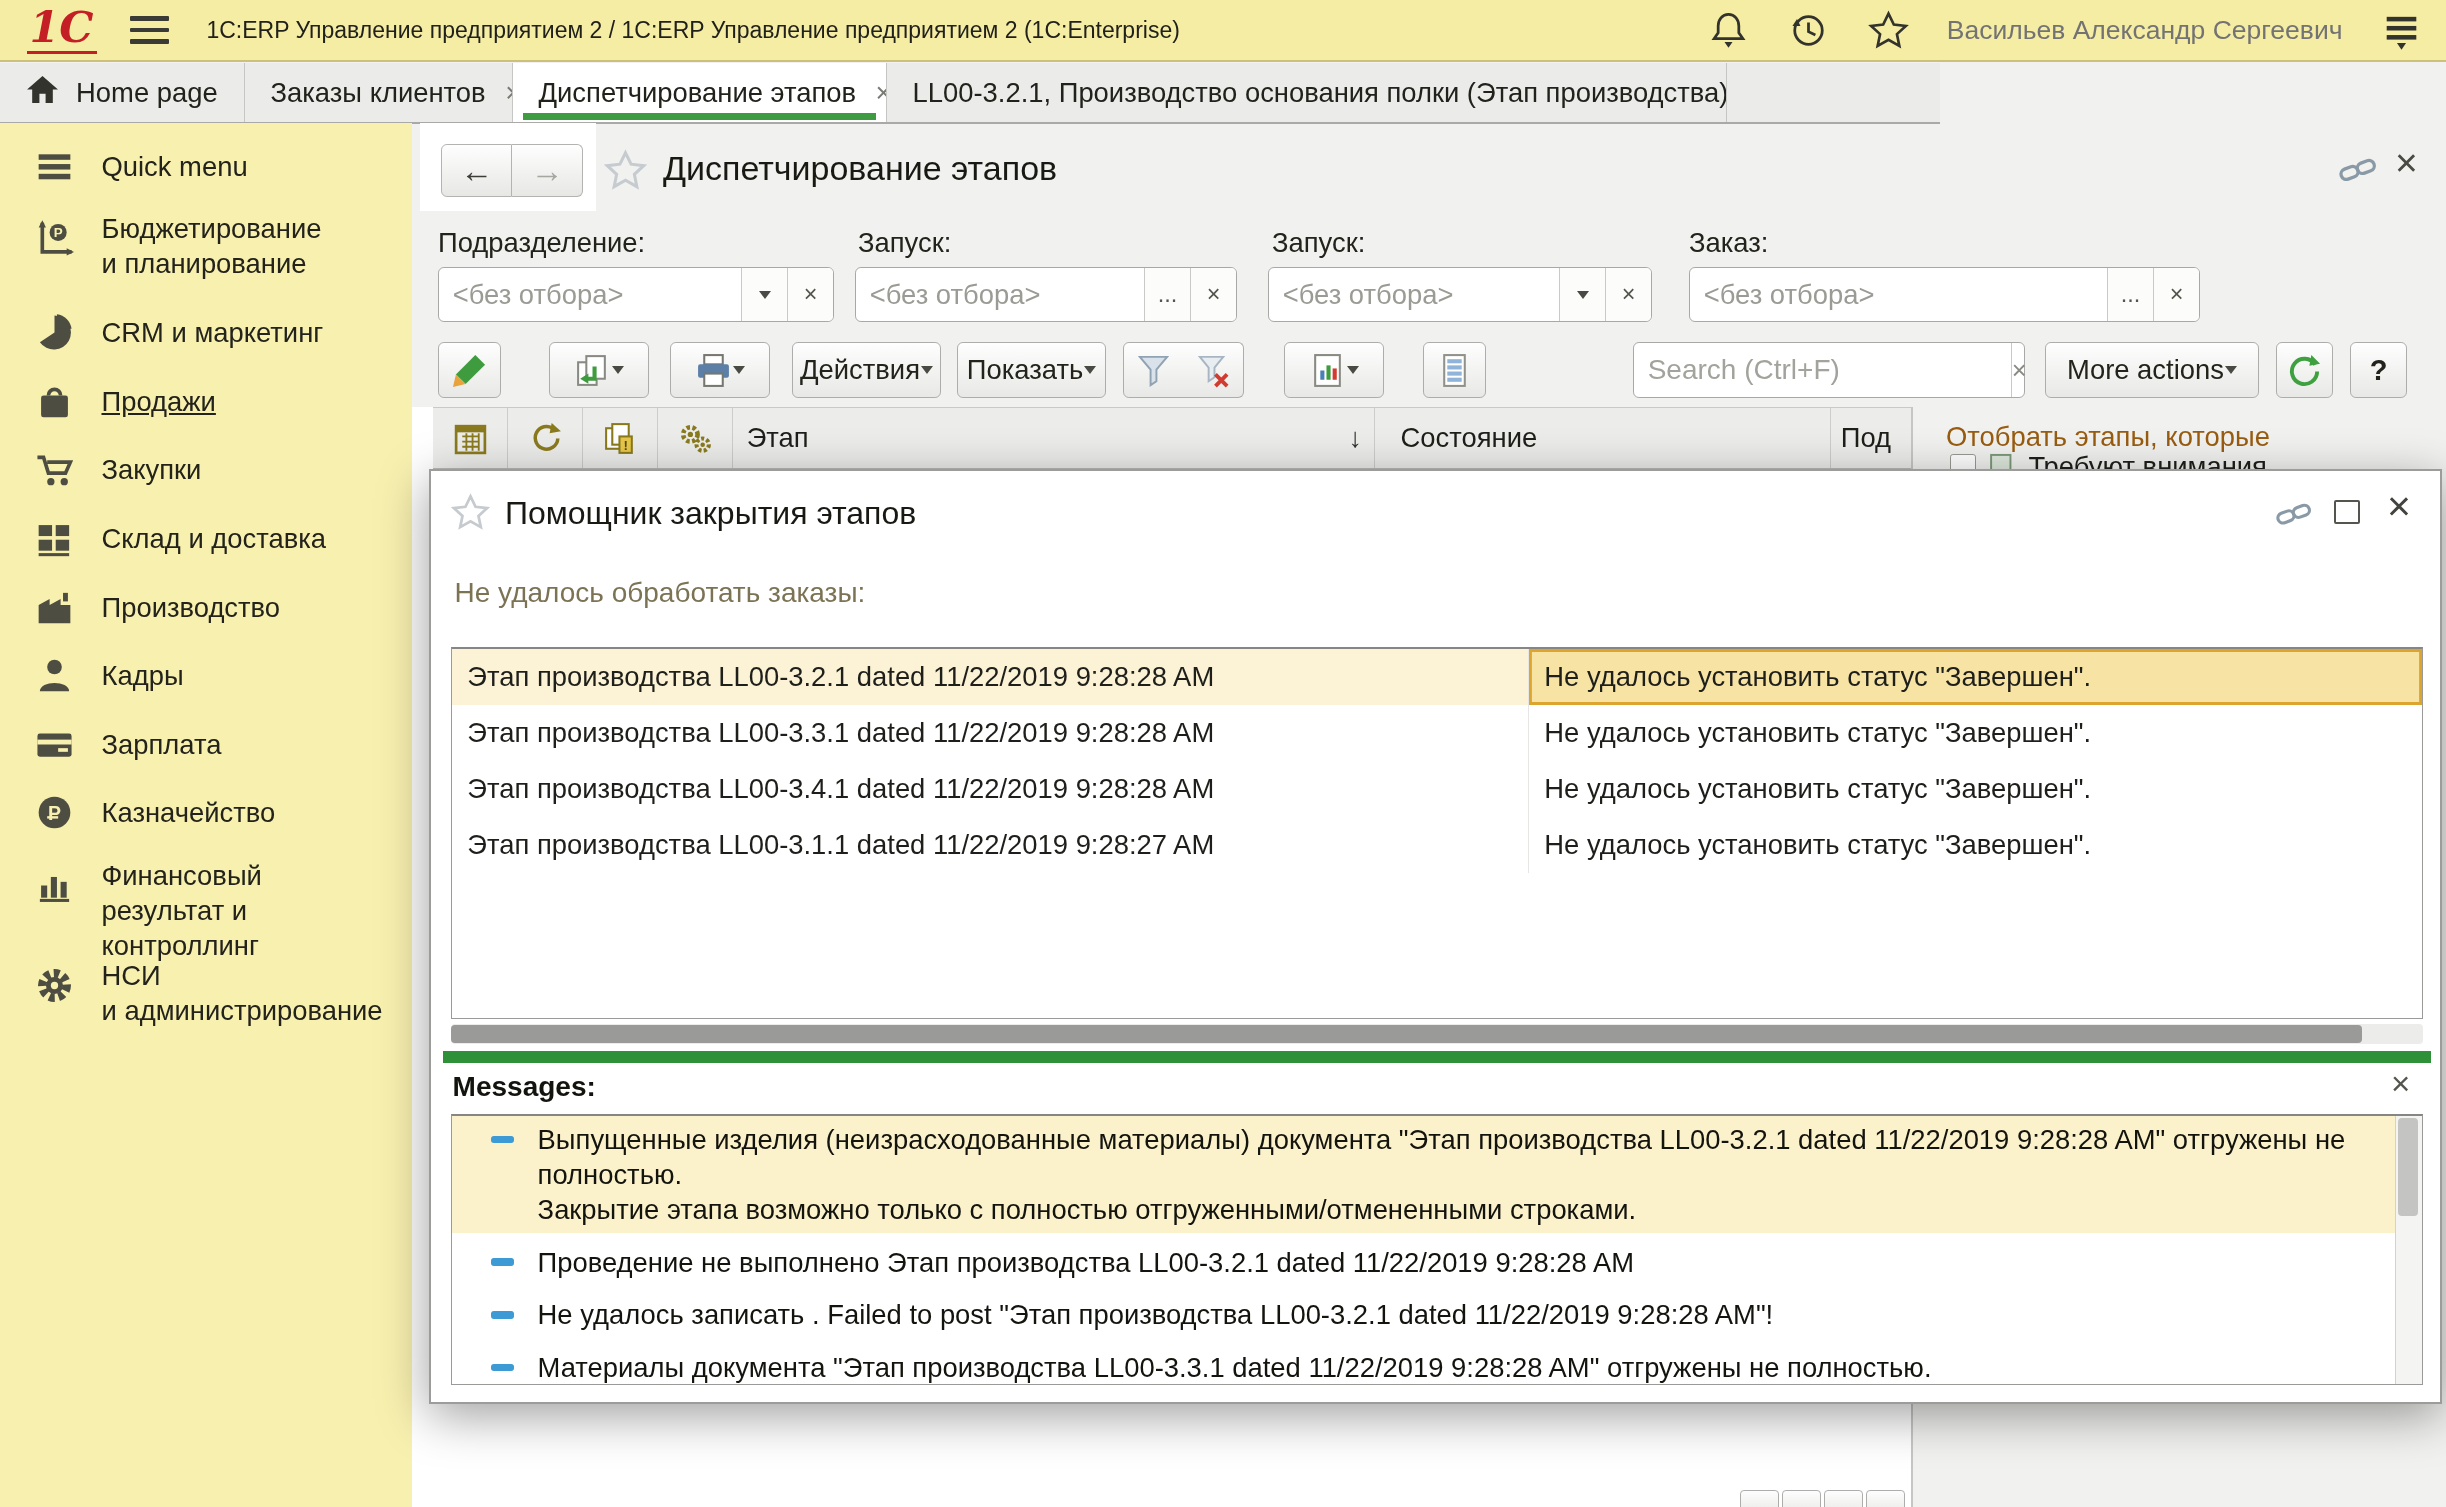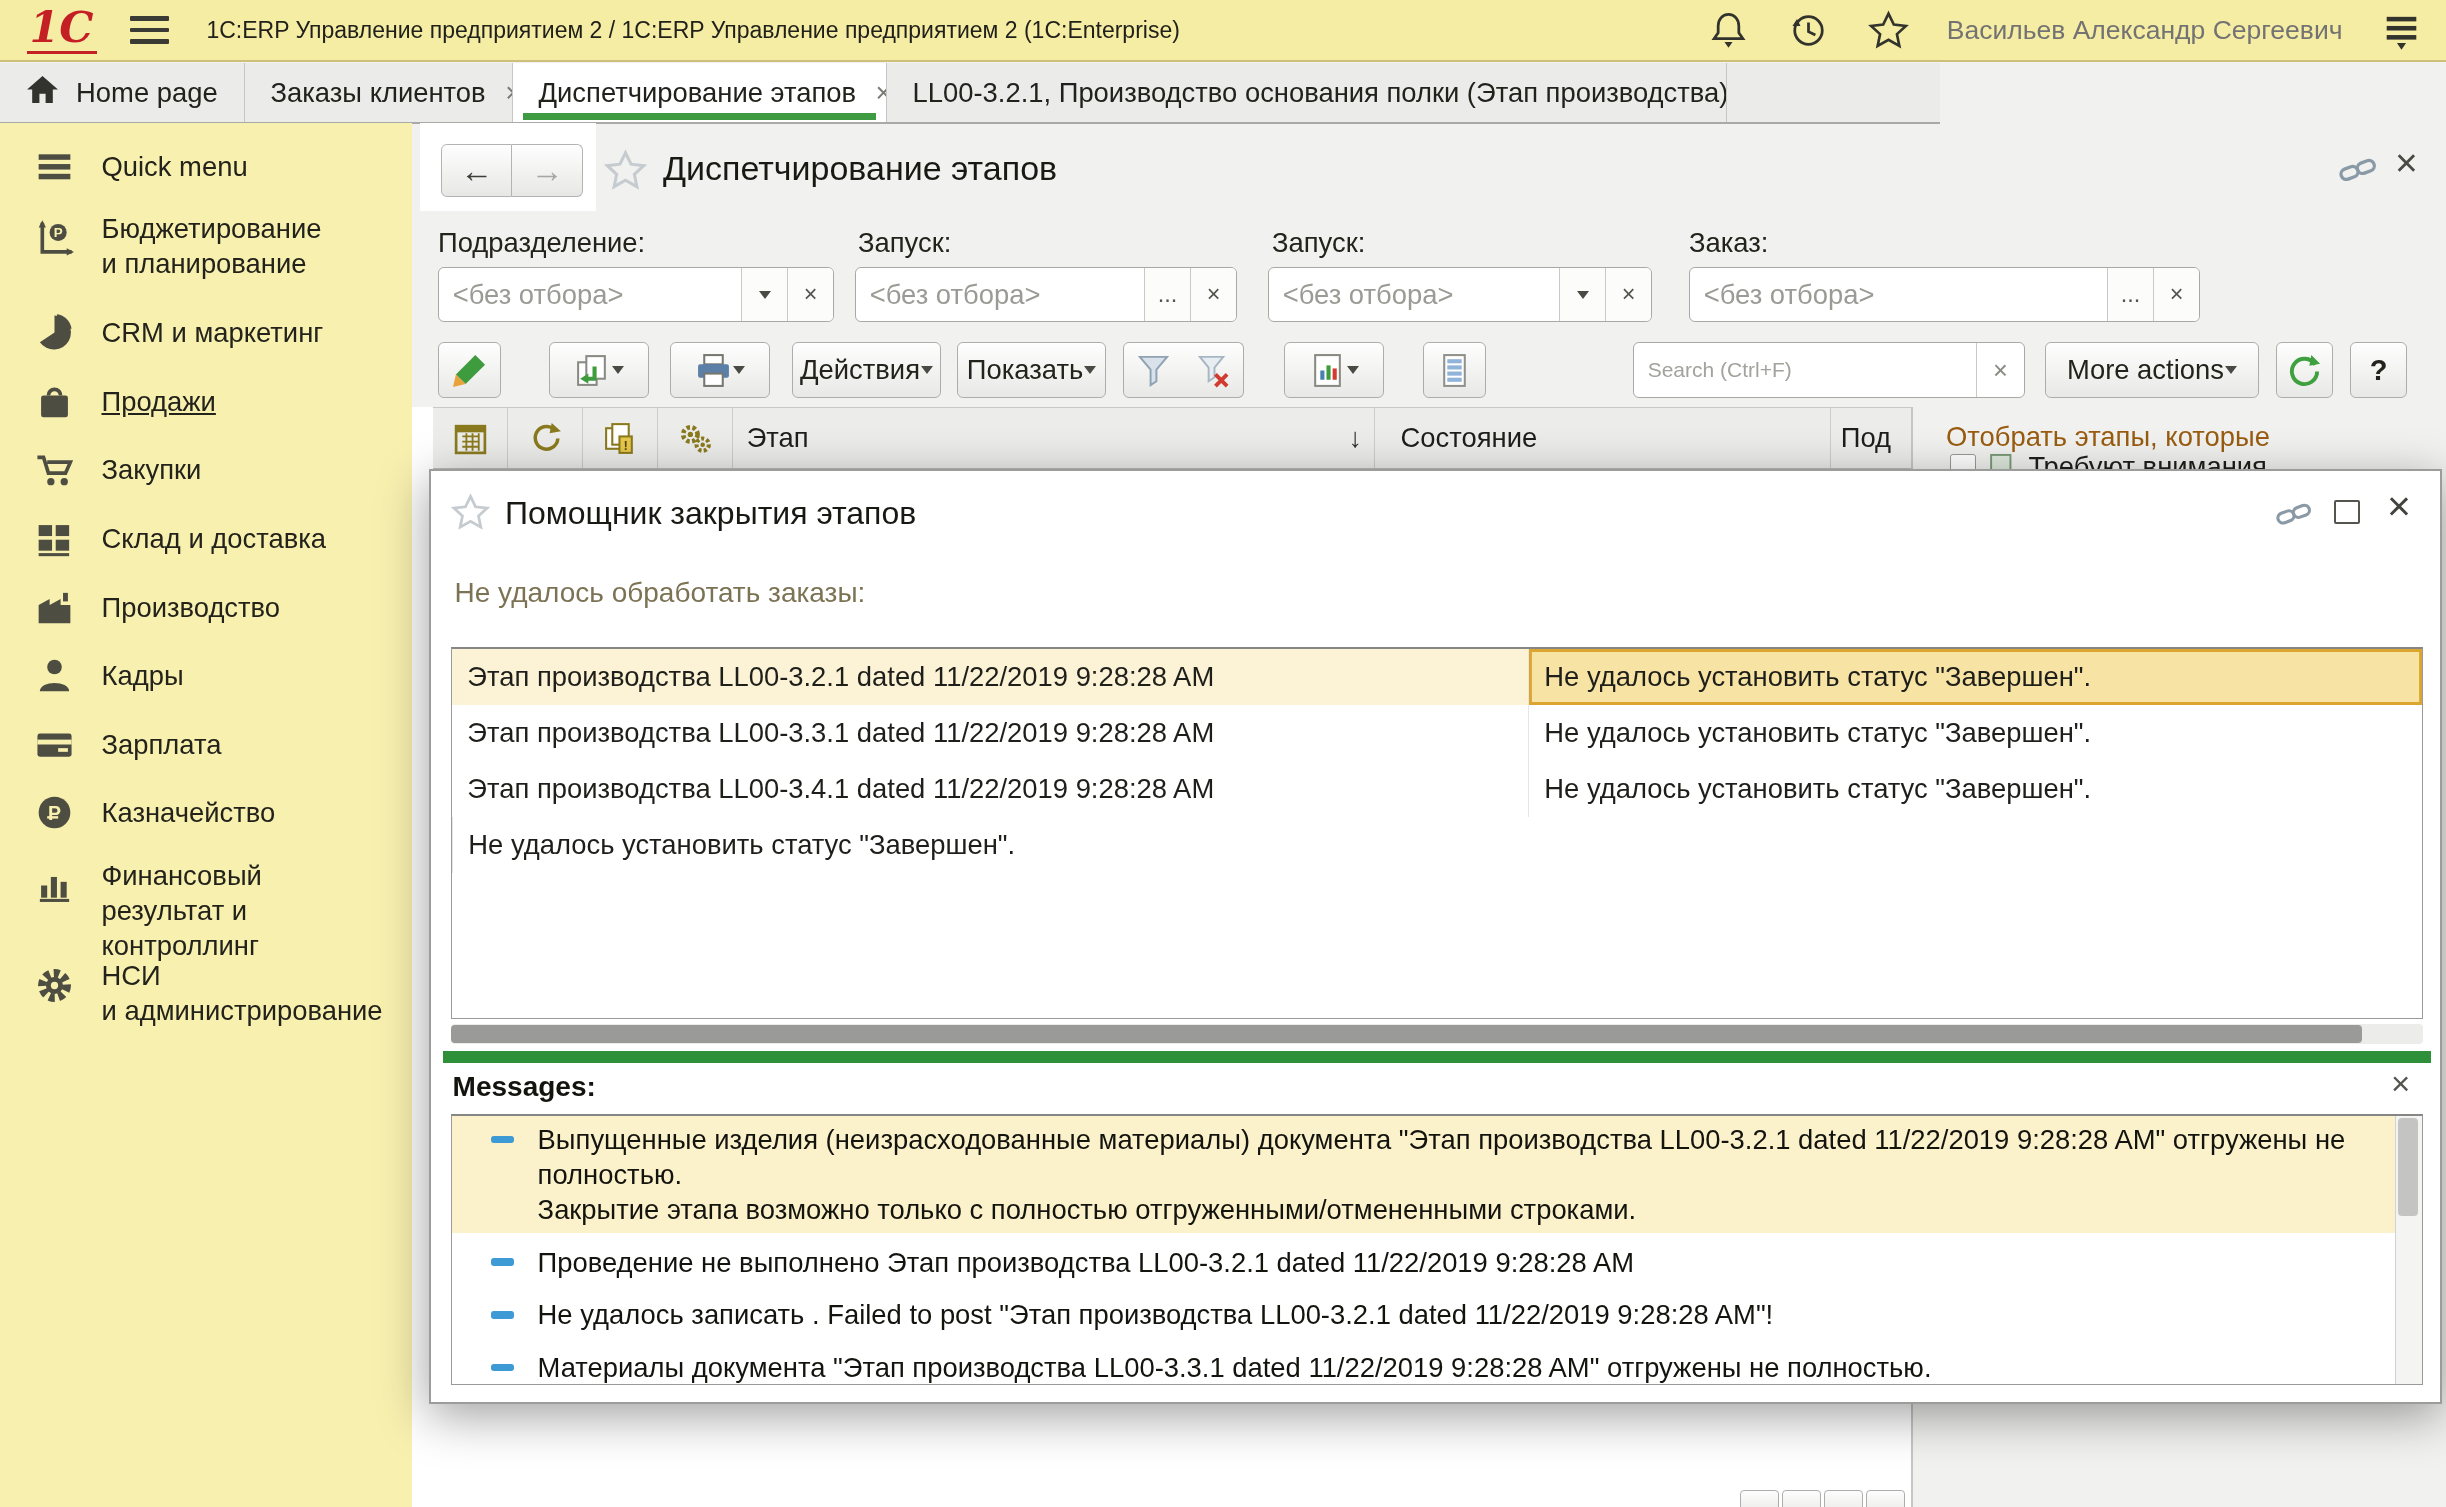--- a/index.html
+++ b/index.html
@@ -51,21 +51,21 @@
   
   .flabel{position:absolute;top:227px;font-size:27.4px;color:#23231C}
   .finput{position:absolute;top:267px;height:55px;background:#FFF;border:1px solid #A8A8A6;border-radius:5.9px;box-sizing:border-box;display:flex;align-items:stretch;overflow:hidden}
   .fvalue{flex:1;display:flex;align-items:center;padding-left:13.7px;color:#9B9B95;white-space:nowrap;overflow:hidden}
   .fbtn{width:45px;display:flex;align-items:center;justify-content:center;border-left:1px solid #C9C9C7;color:#55554F;font-size:23.5px;background:#FCFCFA}
   .caret{width:0;height:0;border-left:6.9px solid transparent;border-right:6.9px solid transparent;border-top:8.8px solid #4A4A44}
 
   
   .tbtn{position:absolute;top:342px;height:56px;background:linear-gradient(#FEFEFE,#E8E8E6);border:1px solid #ADADAB;border-radius:5.9px;box-sizing:border-box;display:flex;align-items:center;justify-content:center;gap:1px;font-size:27.4px;color:#23231C}
   .search{position:absolute;left:1633px;top:342px;width:392px;height:56px;background:#FFF;border:1px solid #A8A8A6;border-radius:5.9px;box-sizing:border-box;display:flex}
-  .search input{flex:1;border:none;outline:none;font-size:21px;padding-left:13.7px;color:#0f172a;font-family:inherit;background:transparent}
+  .search input{flex:1;border:none;outline:none;font-size:28px;padding-left:13.7px;color:#0f172a;font-family:inherit;background:transparent}
   .search input::placeholder{color:#A3A39D}
   .search .sx{width:47px;display:flex;align-items:center;justify-content:center;border-left:1px solid #C9C9C7;color:#8A8A84;font-size:25.5px}
 
   
   .whitestrip{position:absolute;left:412px;top:407px;width:21.6px;bottom:0;background:#FFF}
   .ghead{position:absolute;left:433px;top:407px;width:1478px;height:62px;background:#ECECEA;border-top:1px solid #C9C9C7;border-bottom:1px solid #B9B9B7;box-sizing:border-box;display:flex}
   .gcell{border-right:1px solid #CDCDCB;display:flex;align-items:center;box-sizing:border-box}
   .gico{width:75px;justify-content:center}
   .gsort{margin-left:auto;margin-right:11.8px;font-size:27.4px;color:#33332D}
   .whitebody{position:absolute;left:433px;top:469px;width:1478px;bottom:0;background:#FFF}
@@ -510,20 +510,21 @@
       </div>
       <div class="drow">
         <div class="dcell dcell-stage">Этап производства LL00-3.3.1 dated 11/22/2019 9:28:28 AM</div>
         <div class="dcell dcell-state">Не удалось установить статус "Завершен".</div>
       </div>
       <div class="drow">
         <div class="dcell dcell-stage">Этап производства LL00-3.4.1 dated 11/22/2019 9:28:28 AM</div>
         <div class="dcell dcell-state">Не удалось установить статус "Завершен".</div>
       </div>
       <div class="drow">
+        <div class="dcell dcell-stage">Этап производства LL00-3.1.1 dated 11/22/2019 9:28:27 AM</div>
         <div class="dcell dcell-state">Не удалось установить статус "Завершен".</div>
       </div>
     </div>
 
     <div class="hscroll">
       <div class="hthumb"></div>
     </div>
     <div class="progress"></div>
 
     <div class="m-msglabel">Messages:</div>

